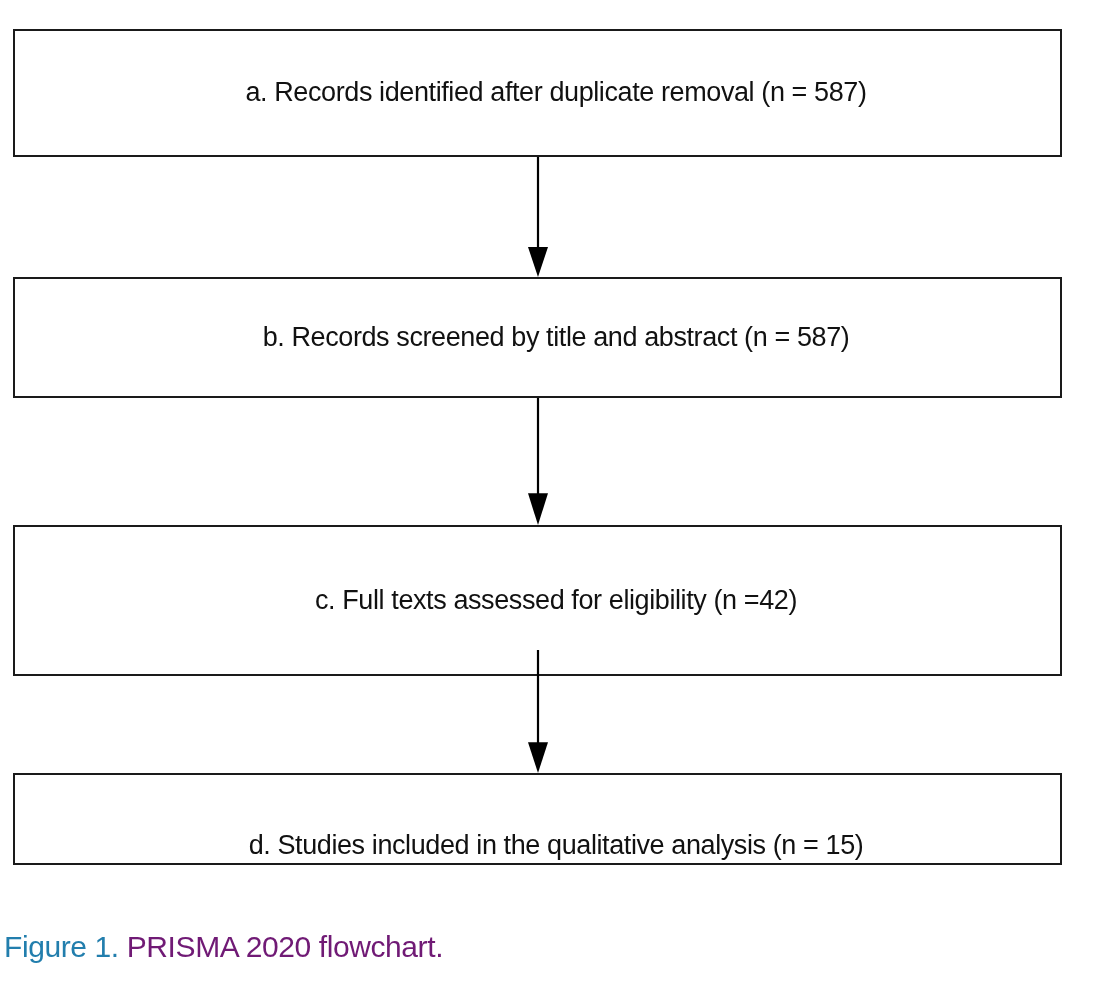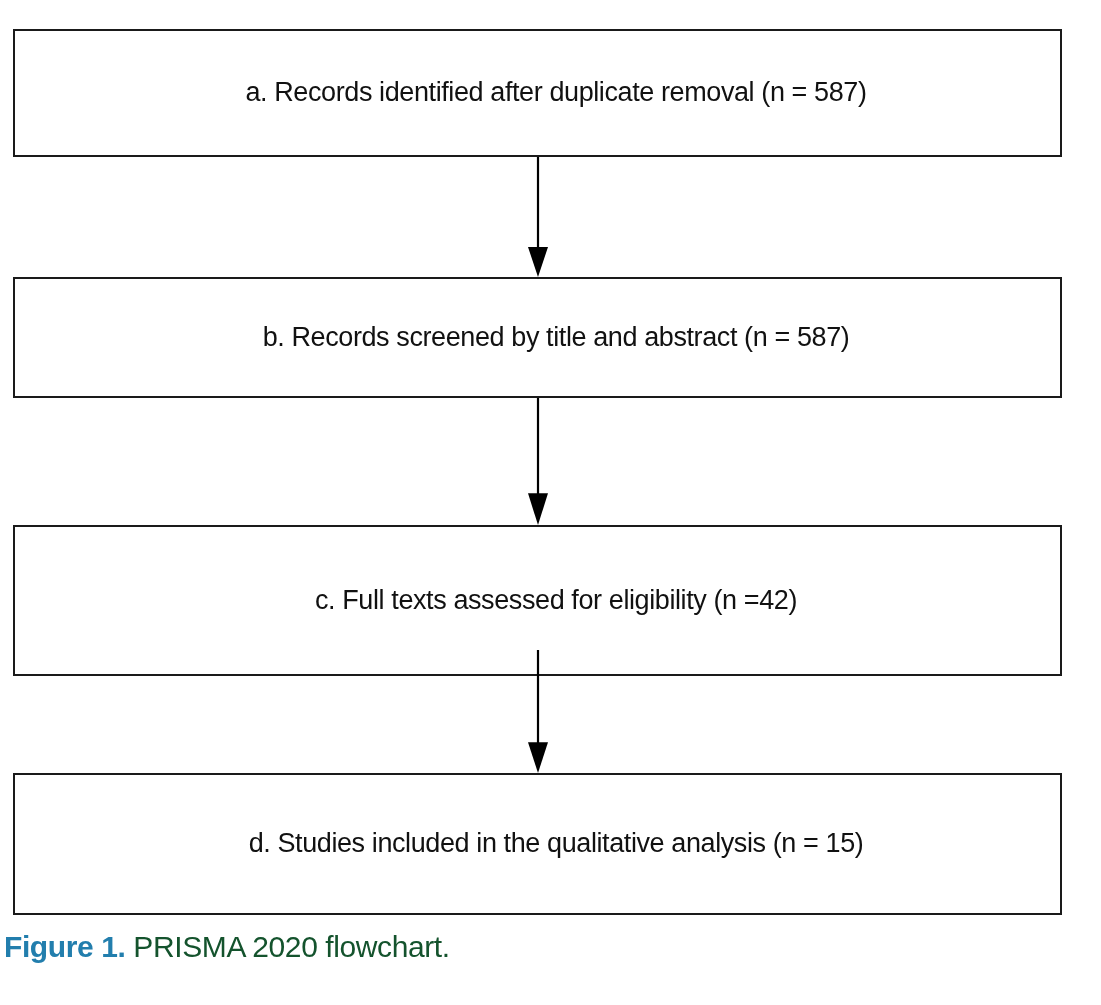--- a/index.html
+++ b/index.html
@@ -31,21 +31,21 @@
   .flow-box .box-label {
     font-size: 27px;
     color: #111111;
     letter-spacing: -0.4px;
     line-height: 1.25;
     padding: 0 20px;
   }
   #box-a { top: 29px;  height: 128px; }
   #box-b { top: 277px; height: 121px; align-items: center; }
   #box-c { top: 525px; height: 151px; }
-  #box-d { top: 773px; height: 142px; }
+  #box-d { top: 773px; height: 92px; align-items: flex-end; }
   .flow-arrow {
     position: absolute;
     left: 526px;
     width: 24px;
   }
   #arrow-1 { top: 157px; height: 120px; }
   #arrow-2 { top: 398px; height: 127px; }
   #arrow-3 { top: 650px; height: 123px; }
   .flow-arrow svg {
     display: block;
@@ -55,25 +55,25 @@
   #caption {
     position: absolute;
     left: 4px;
     top: 930px;
     font-size: 30px;
     letter-spacing: -0.4px;
     color: #1a1a1a;
     white-space: nowrap;
   }
   #caption .caption-number {
-    font-weight: bold;
+    font-weight: normal;
     color: #227EAD;
   }
   #caption .caption-text {
-    color: #14532d;
+    color: #701a75;
   }
 </style>
 </head>
 <body>
 
 <div id="page">
 
   <div class="flow-box" id="box-a">
     <span class="box-label">a. Records identified after duplicate removal (n = 587)</span>
   </div>

